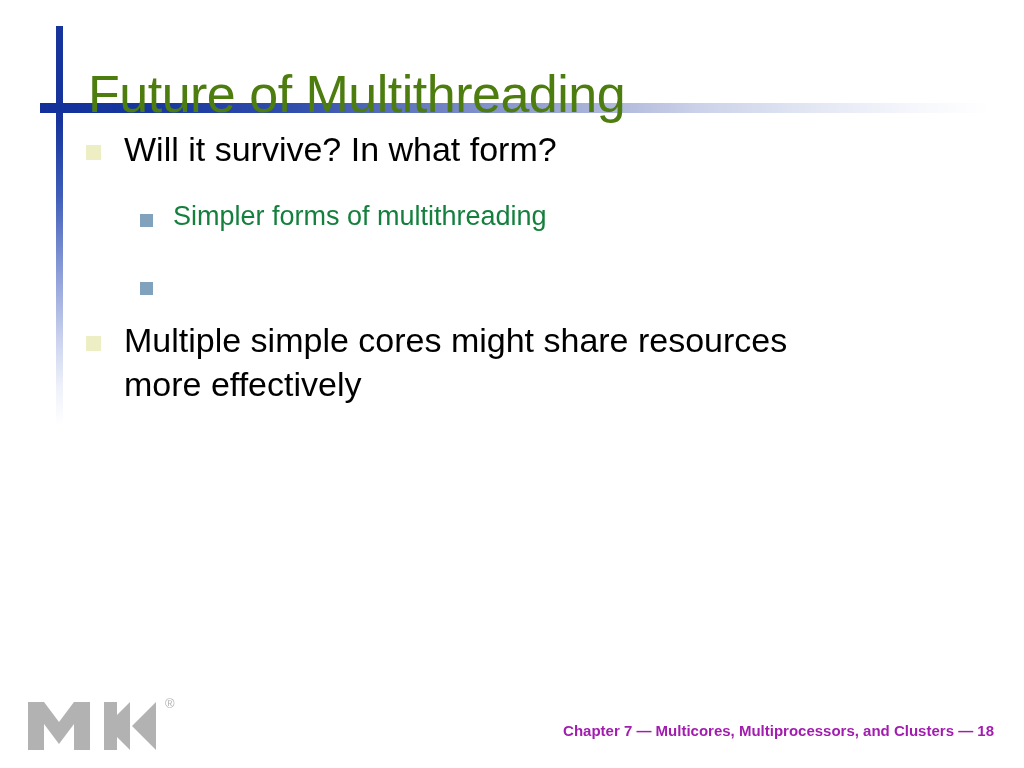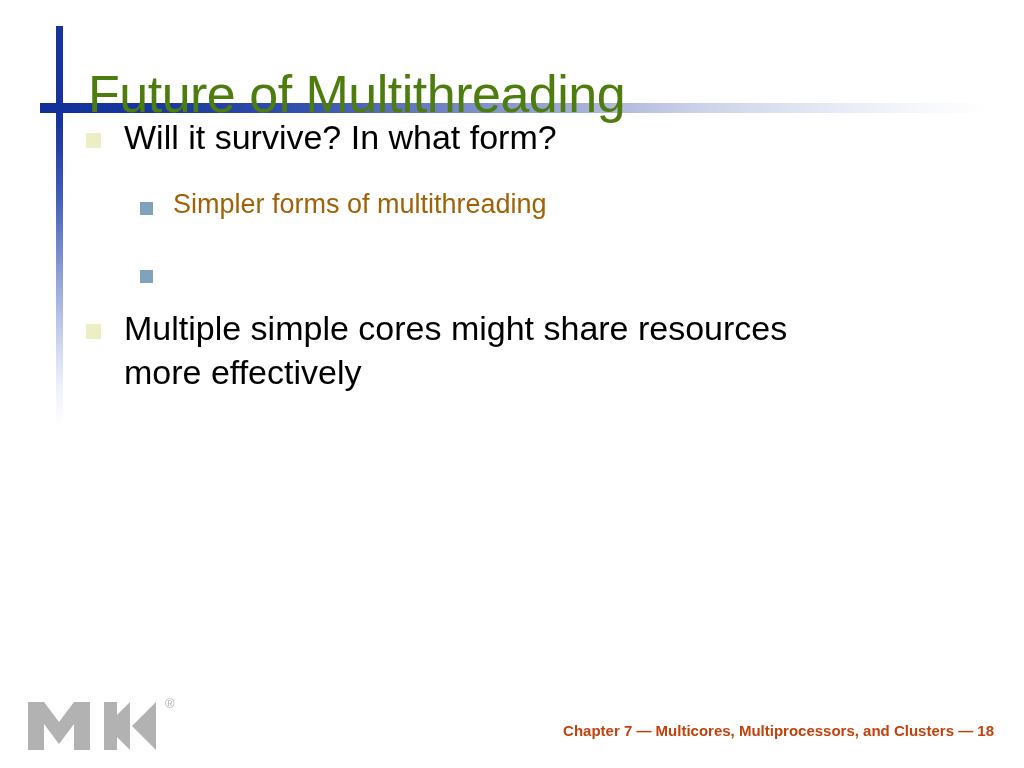--- a/index.html
+++ b/index.html
@@ -73,21 +73,21 @@
     letter-spacing: -0.5px;
     white-space: nowrap;
     line-height: 1.15;
     margin-top: 43px;
   }
 
   
   .body {
     position: absolute;
     left: 0;
-    top: 116px;
+    top: 128px;
     width: 1024px;
   }
 
   .bullet-row {
     position: relative;
     display: flex;
     align-items: flex-start;
   }
 
   
@@ -118,21 +118,21 @@
   .lvl2 .marker {
     flex: 0 0 auto;
     width: 13px;
     height: 13px;
     background: #81a2bd;
     margin-top: 15px;
     margin-right: 20px;
   }
   .lvl2 .btext {
     font-size: 27px;
-    color: #a16207;
+    color: #15803d;
     line-height: 1.27;
     max-width: 700px;
   }
 
   .gap-sm { height: 10px; }
   .gap-md { height: 16px; }
 
   
   .footer {
     position: absolute;
@@ -159,21 +159,21 @@
   }
 
   .footer-text {
     position: absolute;
     left: 0;
     top: 34px;
     width: 994px;
     text-align: right;
     font-size: 15px;
     font-weight: bold;
-    color: #c2410c;
+    color: #a21caf;
   }
 </style>
 </head>
 <body>
 
 <div class="slide">
 
   <div class="header">
     <div class="title-vrule"></div>
     <div class="title-hrule"></div>

